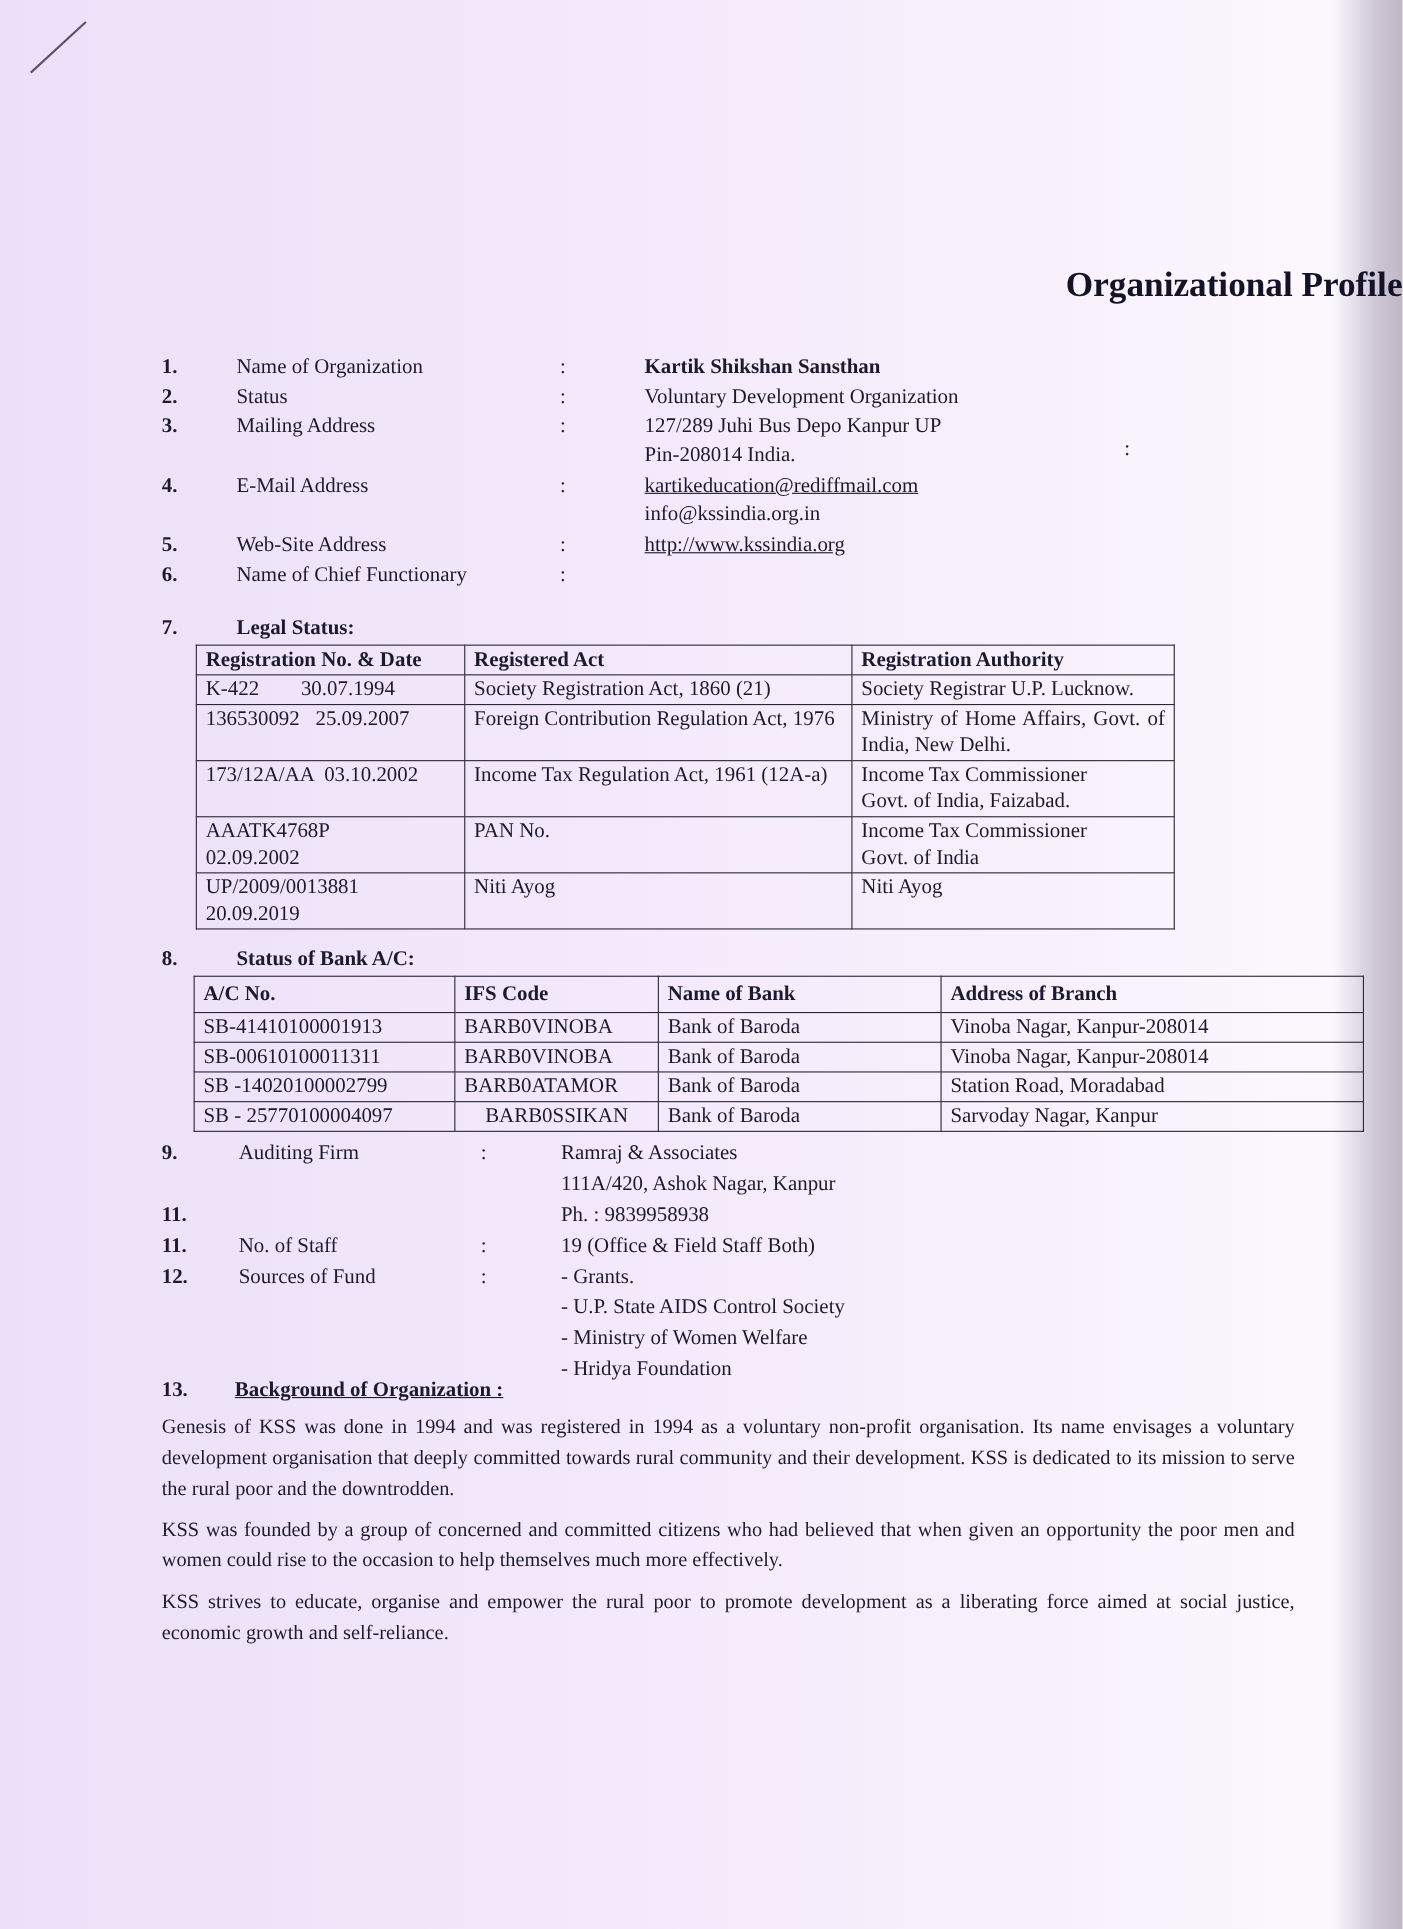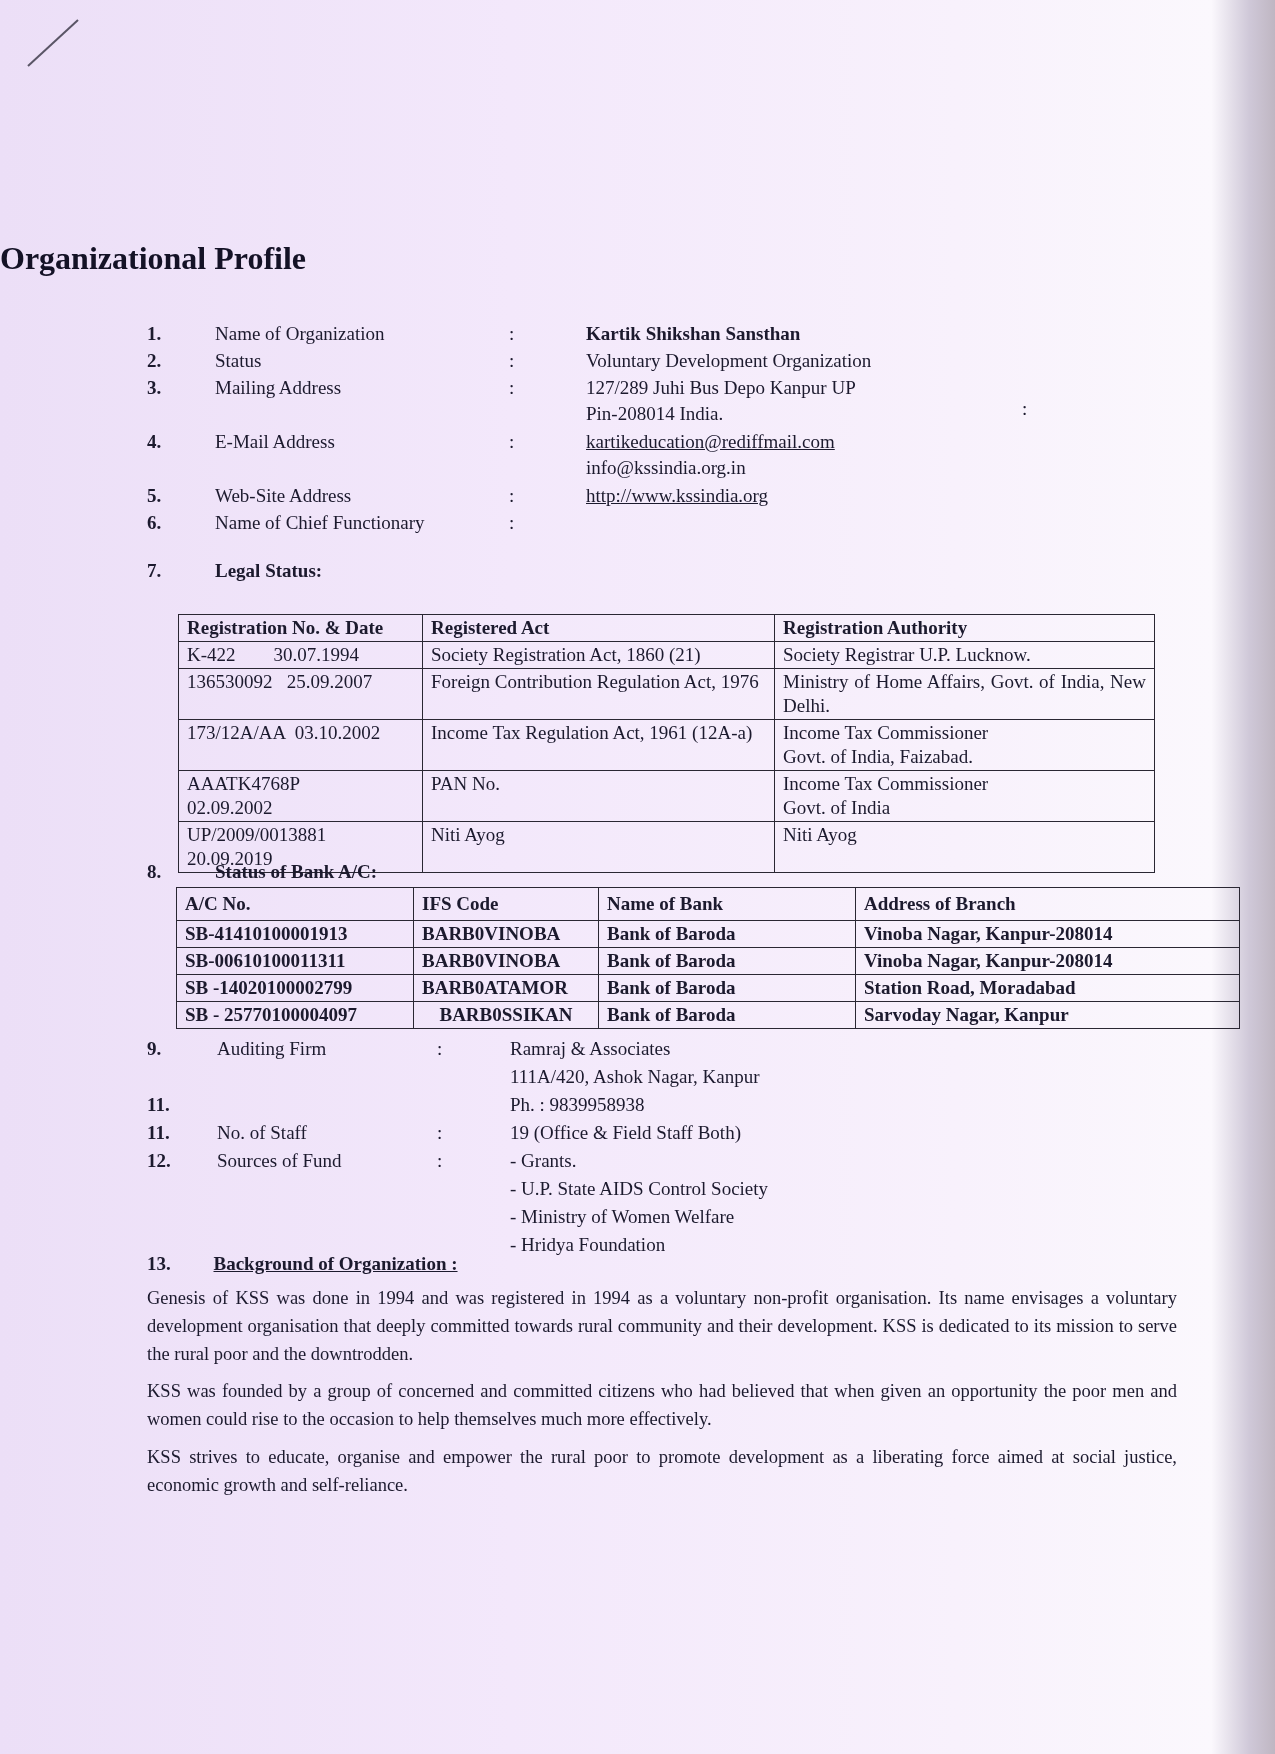--- a/index.html
+++ b/index.html
@@ -3,21 +3,21 @@
   <meta charset="utf-8">
   <style>
     html, body { margin: 0; padding: 0; }
     body {
       width: 1275px; height: 1754px; overflow: hidden; position: relative;
       background: linear-gradient(90deg, #ecdff7 0%, #f3e8fb 40%, #f8f1fc 75%, #fbf8fd 95%, #cfc8d8 98%, #bfb6c2 100%);
       font-family: "Liberation Serif", serif; color: #1c1a2e;
     }
     .pen-mark { position: absolute; left: 22px; top: 14px; width: 70px; height: 60px; }
     .title {
-      position: absolute; left: 0; width: 1275px; top: 240px; text-align: left;
+      position: absolute; left: 0; width: 1275px; top: 240px; text-align: right;
       font-size: 32px; font-weight: bold; color: #141226;
     }
     .info { position: absolute; left: 147px; top: 320px; width: 900px; font-size: 19px; }
     .row { position: relative; height: 27px; line-height: 27px; }
     .row.tall { height: 54px; }
     .num { position: absolute; left: 0; font-weight: bold; }
     .label { position: absolute; left: 68px; }
     .colon { position: absolute; left: 362px; }
     .val { position: absolute; left: 439px; white-space: nowrap; }
     .val .line { display: block; height: 26px; }
@@ -25,26 +25,26 @@
     .u { text-decoration: underline; }
     .right-colon { position: absolute; left: 1022px; top: 398px; font-size: 19px; }
 
     .sec-head { position: absolute; font-size: 19px; }
     .sec-head .n { position: absolute; left: 0; font-weight: bold; }
     .sec-head .t { position: absolute; left: 68px; font-weight: bold; white-space: nowrap; }
 
     table { border-collapse: collapse; position: absolute; font-size: 19px; }
     td, th { border: 1.5px solid #2a2733; padding: 1px 8px; vertical-align: top; text-align: left; line-height: 24px; }
     th { font-weight: bold; }
-    .legal { left: 178px; top: 614px; width: 977px; }
+    .legal { left: 178px; top: 586px; width: 890px; }
     .legal td:nth-child(1), .legal th:nth-child(1) { width: 227px; }
     .legal td:nth-child(2), .legal th:nth-child(2) { width: 335px; }
     .bank { left: 176px; top: 887px; width: 1064px; }
     .bank th { padding-top: 4px; padding-bottom: 4px; }
-    .bank td { line-height: 24px; font-weight: bold; }
+    .bank td { line-height: 24px; }
 
     .lower { position: absolute; left: 147px; top: 1035px; font-size: 19px; width: 900px; }
     .lower .row { height: 28px; line-height: 28px; }
     .lower .label { left: 70px; font-weight: normal; }
     .lower .colon { left: 290px; }
     .lower .val { left: 363px; }
 
     .bg-head { position: absolute; left: 147px; top: 1253px; font-size: 19px; }
     .bg-head .n { font-weight: bold; margin-right: 38px; }
     .bg-head .t { font-weight: bold; text-decoration: underline; }

